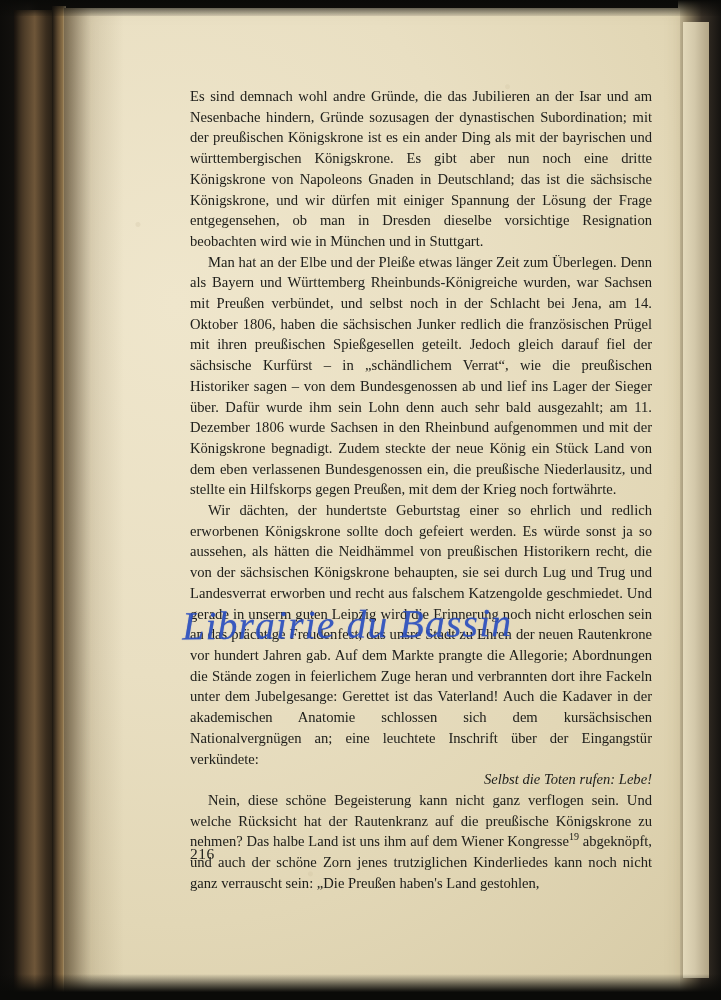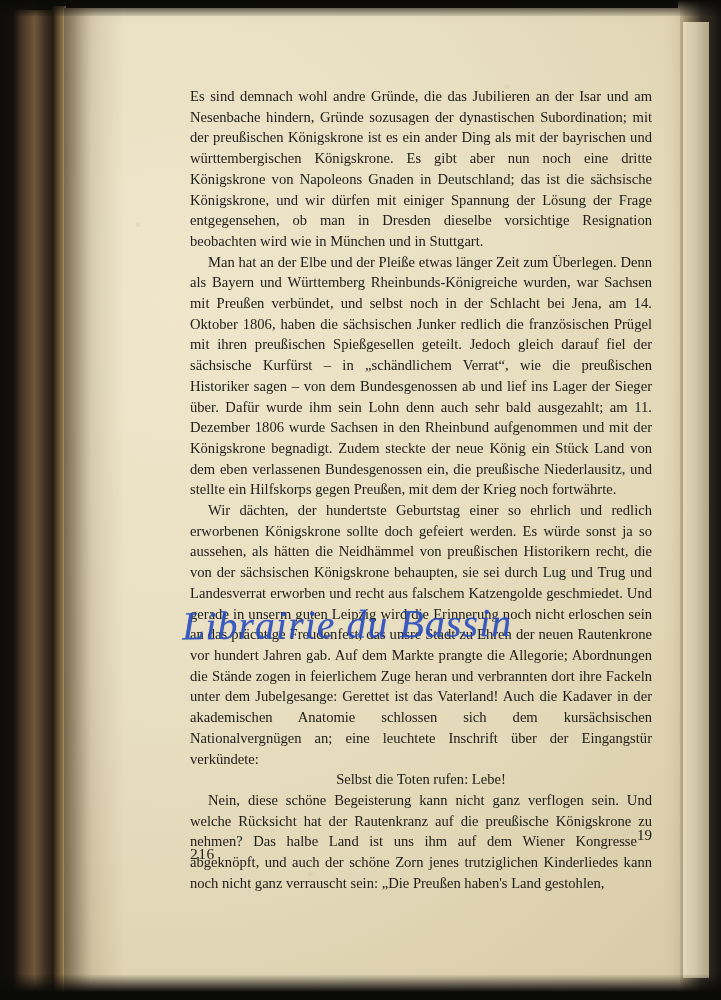--- a/index.html
+++ b/index.html
@@ -111,25 +111,26 @@
     -webkit-font-smoothing: antialiased;
   }
   .textblock p {
     margin: 0;
     text-indent: 18px;
   }
   .textblock p.first {
     text-indent: 0;
   }
   .centered {
-    text-align: center;
+    text-align: right;
     text-indent: 0 !important;
+    font-style: italic;
   }
   sup {
-    font-size: 15px;
+    font-size: 10px;
     vertical-align: super;
     line-height: 0;
   }
   .folio {
     position: absolute;
     left: 190px;
     top: 845px;
     font-family: "Liberation Serif", serif;
     font-size: 15.5px;
     color: #24241f;

